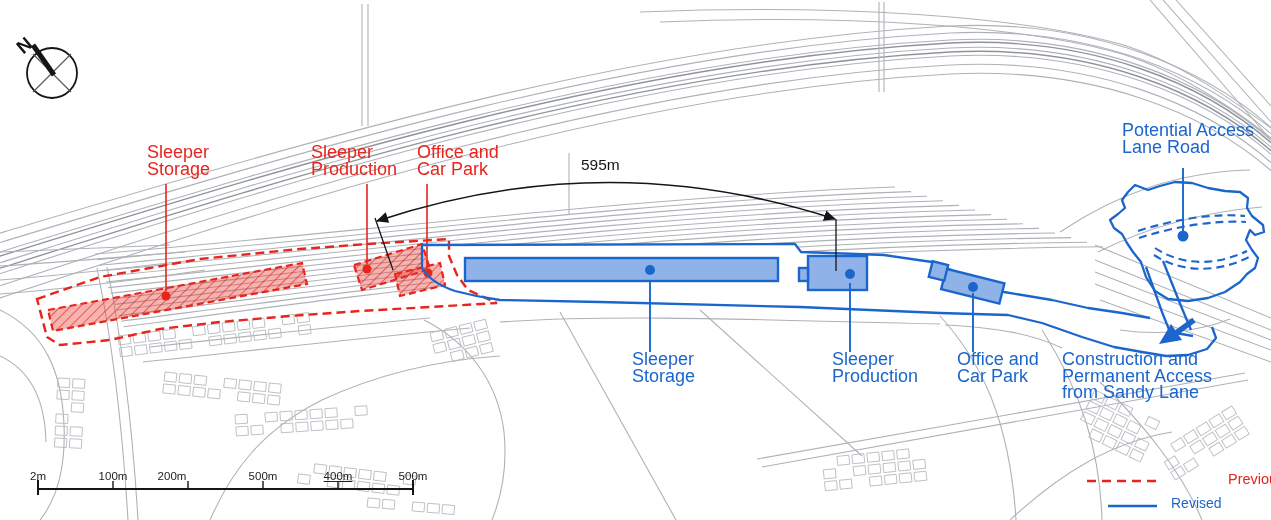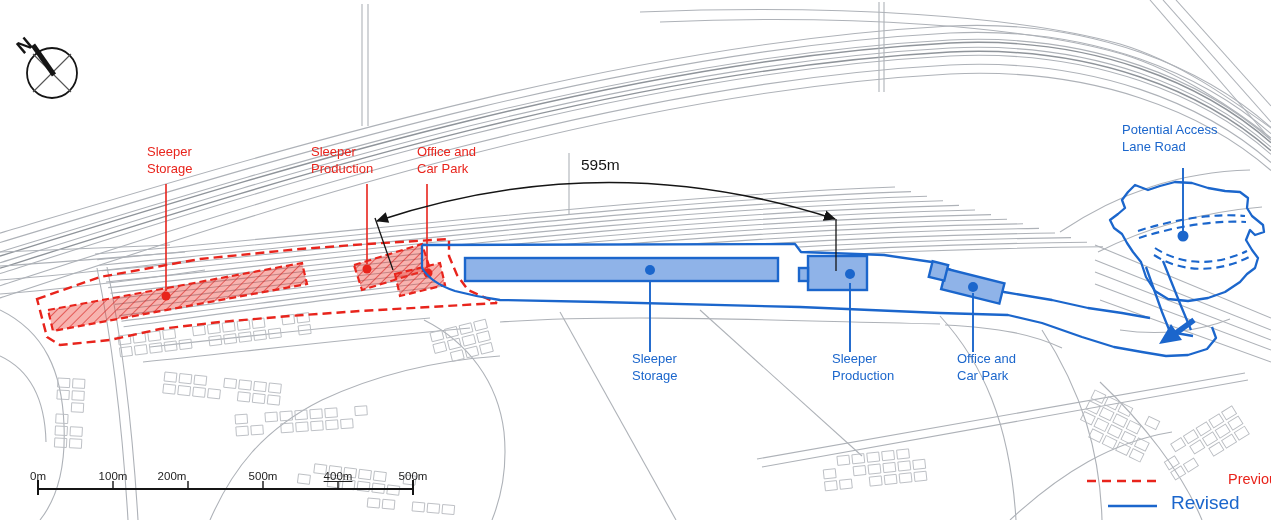--- a/index.html
+++ b/index.html
@@ -29,34 +29,34 @@
   
   .ink{stroke:var(--ink);stroke-width:1.6;fill:none;}
   .inkthin{stroke:var(--ink);stroke-width:1.3;fill:none;}
   .sb{stroke:var(--ink);stroke-width:2;fill:none;}
   .sbt{stroke:var(--ink);stroke-width:1.4;fill:none;}
   .legr{stroke:var(--red);stroke-width:2.6;fill:none;stroke-dasharray:9 6;}
   .legb{stroke:var(--blue);stroke-width:2.6;fill:none;}
   .needle{stroke:var(--ink);stroke-width:5;fill:none;}
   .compass-n{font:bold 19px "Liberation Sans",sans-serif;fill:var(--ink);}
   
-  .lbl{position:absolute;font-size:13px;line-height:16.5px;white-space:nowrap;}
+  .lbl{position:absolute;font-size:18px;line-height:16.5px;white-space:nowrap;}
   .lred{color:var(--red);}
   .lblue{color:var(--blue);}
   #lbl-prev-storage{left:147px;top:144px;}
   #lbl-prev-production{left:311px;top:144px;}
   #lbl-prev-office{left:417px;top:144px;}
   #lbl-measure{left:581px;top:157px;color:var(--ink);font-size:15.5px;}
   #lbl-rev-storage{left:632px;top:351px;}
   #lbl-rev-production{left:832px;top:351px;}
   #lbl-rev-office{left:957px;top:351px;}
   #lbl-sandy{left:1062px;top:351px;}
   #lbl-link{left:1122px;top:122px;}
   #lbl-legend-prev{left:1228px;top:471px;font-size:14.5px;}
-  #lbl-legend-rev{left:1171px;top:495px;font-size:19px;}
+  #lbl-legend-rev{left:1171px;top:495px;font-size:14px;}
   .tick{position:absolute;top:470px;width:56px;text-align:center;font-size:11.5px;color:#222;}
   #tick-0{left:10px;} #tick-1{left:85px;text-align:center;} #tick-2{left:144px;}
   #tick-3{left:235px;} #tick-4{left:310px;text-decoration:underline;} #tick-5{left:385px;}
 </style>
 </head>
 <body>
 
 <div class="stage">
   <svg width="1271" height="520" viewBox="0 0 1271 520">
     <defs>
@@ -383,31 +383,36 @@
     <div>Storage</div>
   </div>
   <div class="lbl lblue" id="lbl-rev-production">
     <div>Sleeper</div>
     <div>Production</div>
   </div>
   <div class="lbl lblue" id="lbl-rev-office">
     <div>Office and</div>
     <div>Car Park</div>
   </div>
+  <div class="lbl lblue" id="lbl-sandy">
+    <div>Construction and</div>
+    <div>Permanent Access</div>
+    <div>from Sandy Lane</div>
+  </div>
   <div class="lbl lblue" id="lbl-link">
     <div>Potential Access</div>
     <div>Lane Road</div>
   </div>
 
   <div class="lbl lred" id="lbl-legend-prev">
     <div>Previous</div>
   </div>
   <div class="lbl lblue" id="lbl-legend-rev">
     <div>Revised</div>
   </div>
 
-  <span class="tick" id="tick-0">0m</span>
+  <span class="tick" id="tick-0">2m</span>
   <span class="tick" id="tick-1">100m</span>
   <span class="tick" id="tick-2">200m</span>
   <span class="tick" id="tick-3">500m</span>
   <span class="tick" id="tick-4">400m</span>
   <span class="tick" id="tick-5">500m</span>
 </div>
 
 </body></html>

